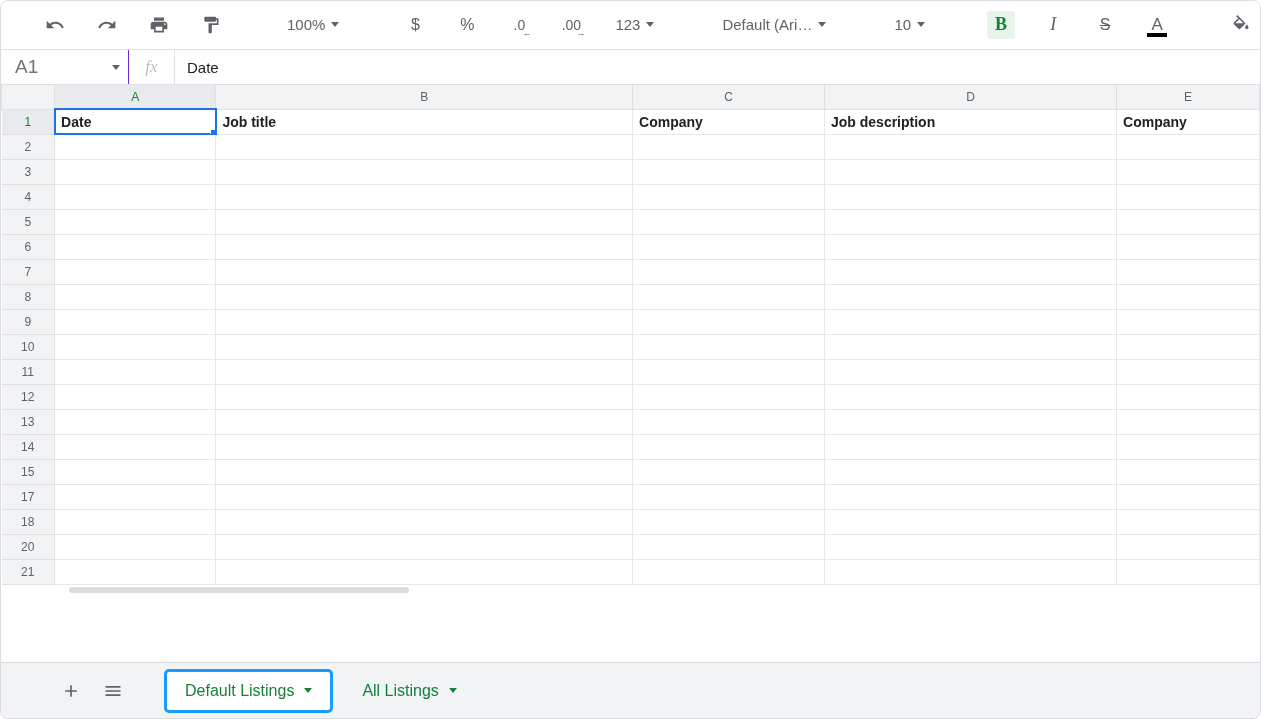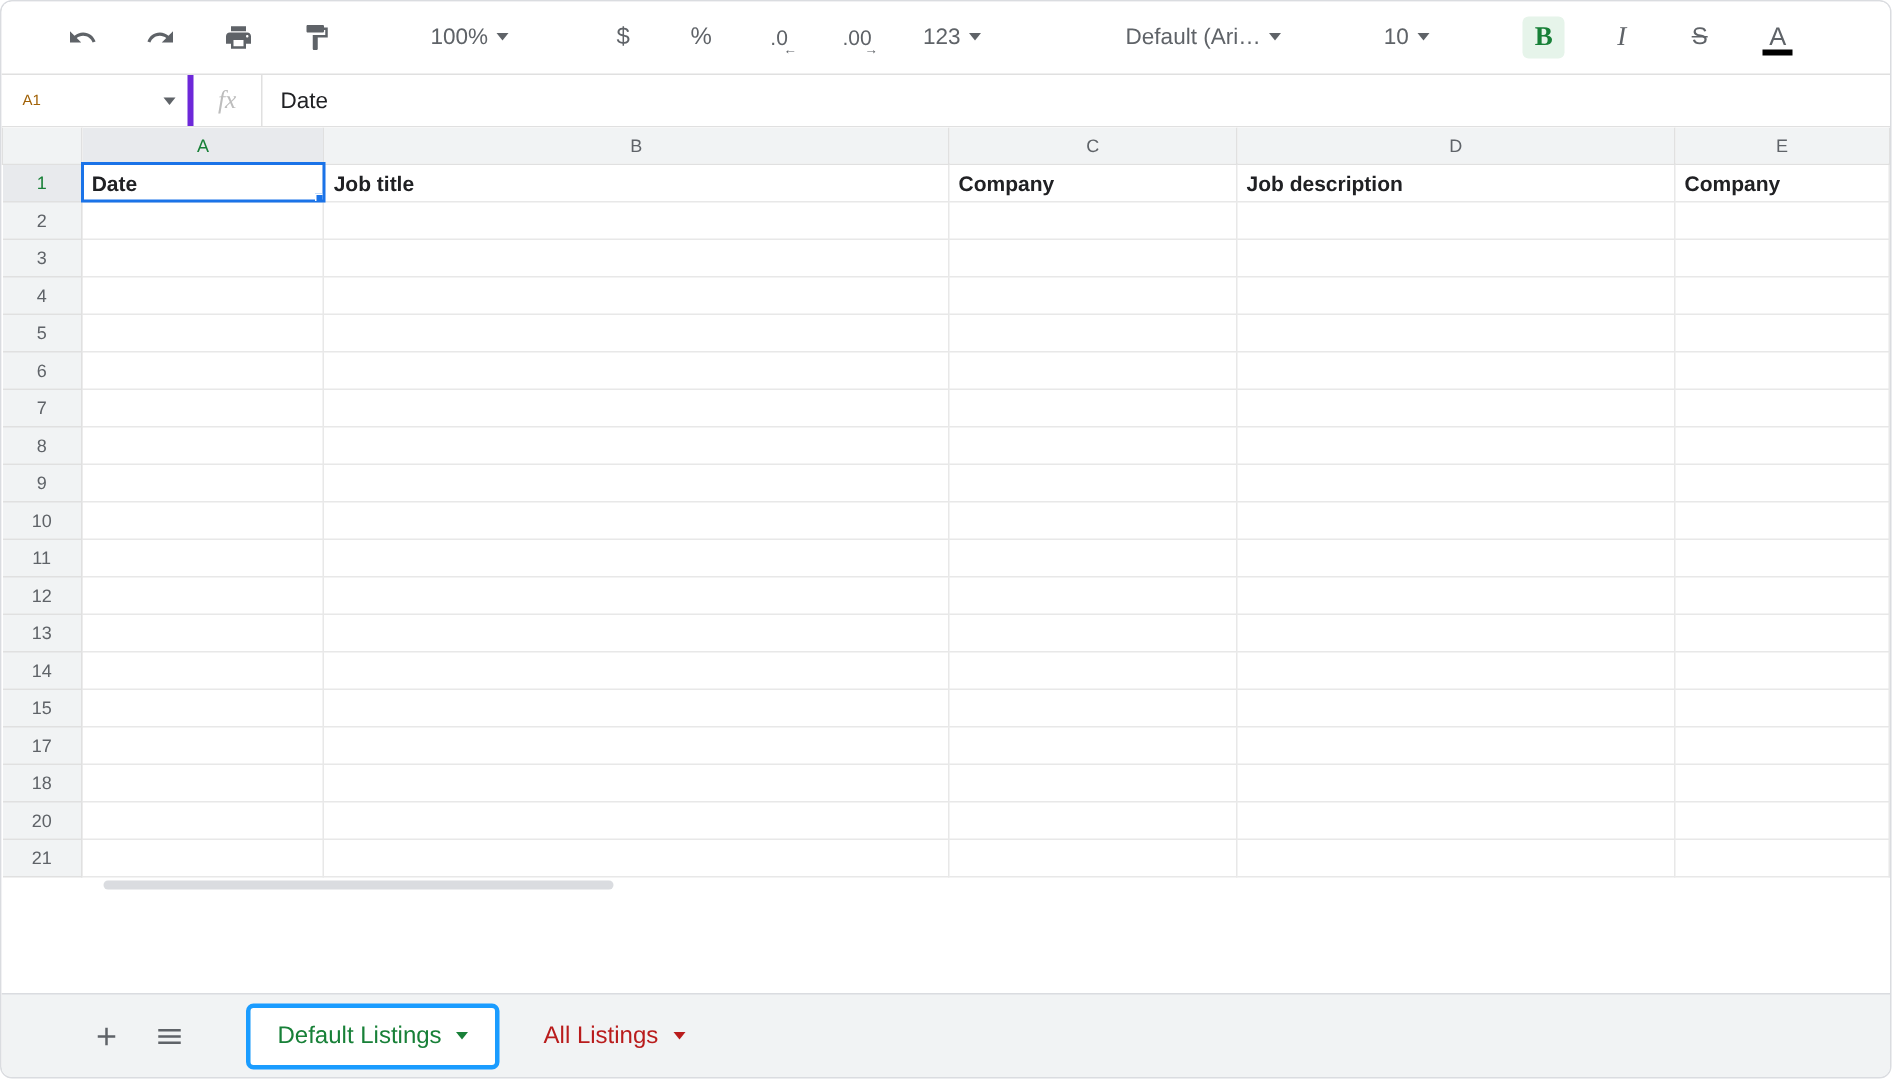--- a/index.html
+++ b/index.html
@@ -88,23 +88,23 @@
     background: #fff;
     border-top: 1px solid #e0e0e0;
     border-bottom: 1px solid #e0e0e0;
   }
   .name-box {
     width: 128px;
     height: 100%;
     display: flex;
     align-items: center;
     padding: 0 8px 0 14px;
-    font-size: 10px;
-    color: #a16207;
-    border-right: 4px solid #6d28d9;
+    font-size: 19px;
+    color: #737373;
+    border-right: 1px solid #6d28d9;
     justify-content: space-between;
   }
   .fx-label {
     width: 46px;
     display: flex;
     align-items: center;
     justify-content: center;
     color: #bdbdbd;
     font-style: italic;
     font-family: "Times New Roman", serif;
@@ -239,21 +239,21 @@
   }
   .sheet-tab {
     background: #fff;
     border-radius: 2px;
     padding: 10px 18px;
     display: flex;
     align-items: center;
     gap: 10px;
     font-size: 16px;
     font-weight: 500;
-    color: #b91c1c;
+    color: #15803d;
     cursor: pointer;
   }
   .sheet-tab.active {
     color: #188038;
     outline: 3px solid #1a9cff;
     outline-offset: 0;
   }
   .sheet-tab.inactive {
     background: transparent;
   }
@@ -298,21 +298,21 @@
   </div>
   <div class="tb-btn" style="font-size:14px;position:relative;">
     <span>.00</span>
     <span style="position:absolute;bottom:1px;right:0;font-size:9px;">→</span>
   </div>
   <div class="tb-moreformats">
     <span>123</span>
     <span class="caret"></span>
   </div>
   <div class="tb-sep"></div>
-  <div class="tb-font" style="width:120px;justify-content:space-between;margin-left:28px;">
+  <div class="tb-font" style="width:120px;justify-content:space-between;">
     <span style="white-space:nowrap;overflow:hidden;">Default (Ari…</span>
     <span class="caret"></span>
   </div>
   <div class="tb-sep"></div>
   <div class="tb-fontsize" style="width:60px;justify-content:space-between;">
     <span>10</span>
     <span class="caret"></span>
   </div>
   <div class="tb-sep"></div>
   <div class="tb-btn tb-bold-active">B</div>

